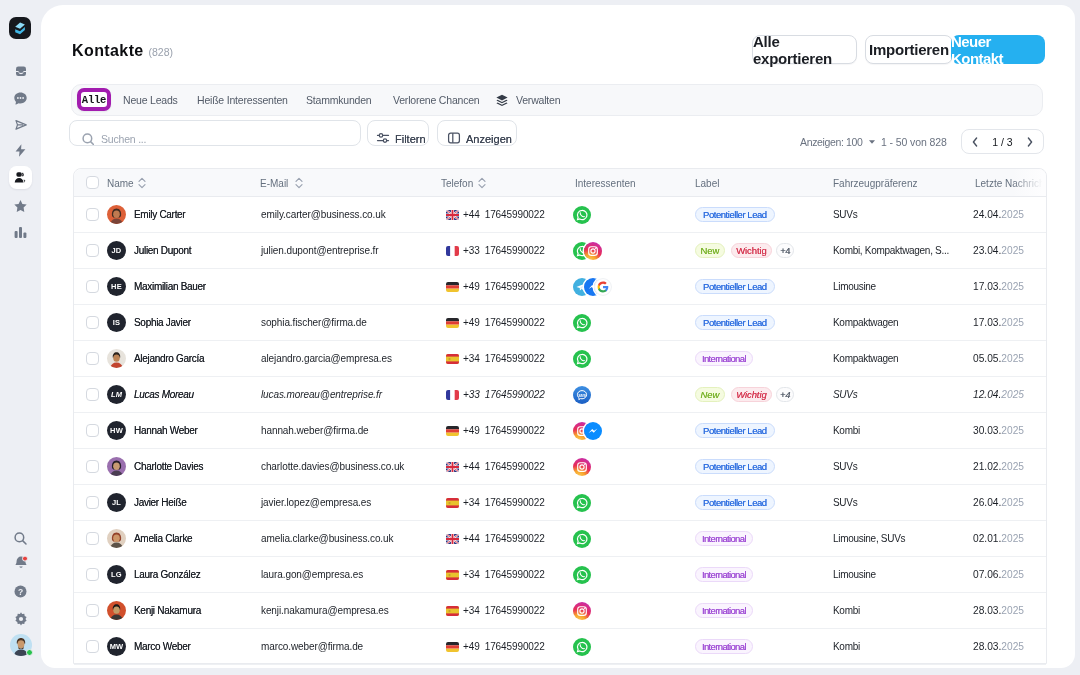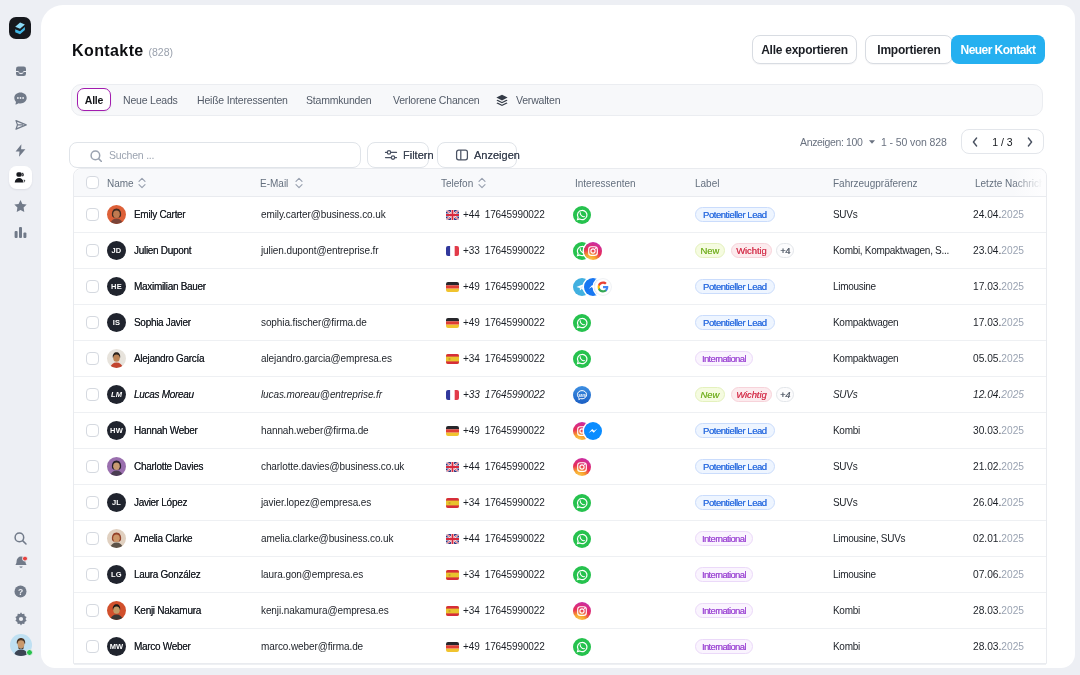--- a/index.html
+++ b/index.html
@@ -3,27 +3,27 @@
 *{margin:0;padding:0;box-sizing:border-box;}
 html,body{width:1080px;height:675px;overflow:hidden;}
 body{background:#edeff4;font-family:"Liberation Sans",sans-serif;color:#15181e;}
 .sidebar{position:absolute;left:0;top:0;width:41px;height:675px;}
 .logo{position:absolute;left:9px;top:17px;width:22px;height:22px;border-radius:7px;background:#16181d;}
 .sic{position:absolute;left:0;width:41px;display:flex;justify-content:center;}
 .active-sq{position:absolute;left:9px;top:166px;width:23px;height:23px;background:#fff;border-radius:7.5px;box-shadow:0 1px 2px rgba(20,30,50,.08);}
 .panel{position:absolute;left:41px;top:5px;width:1034px;height:663px;background:#fff;border-radius:22px 14px 14px 14px;}
 .title{position:absolute;left:31px;top:38px;font-size:16px;line-height:16px;font-weight:700;letter-spacing:.4px;color:#0d0e11;}
 .title .cnt{font-size:10.5px;font-weight:400;color:#9aa1ad;letter-spacing:0;}
-.btn{position:absolute;top:30px;height:29px;border-radius:8px;font-size:12px;font-weight:700;display:flex;align-items:center;justify-content:center;letter-spacing:-.25px;}
+.btn{position:absolute;top:30px;height:29px;border-radius:8px;font-size:15px;font-weight:700;display:flex;align-items:center;justify-content:center;letter-spacing:-.25px;}
 .btn.light{background:#fff;border:1px solid #d8dce2;color:#1b1e24;box-shadow:0 1px 1px rgba(20,30,50,.04);}
 .btn.cyan{background:#25b0f0;color:#fff;letter-spacing:-.55px;}
 .tabs{position:absolute;left:30px;top:79px;width:972px;height:32px;background:#f7f8fa;border:1px solid #ebedf1;border-radius:10px;}
 .tab{position:absolute;top:0;height:30px;display:flex;align-items:center;font-size:10.5px;color:#535b68;letter-spacing:-.2px;}
-.tab.on{top:3px;height:23px;background:#fff;border:1px solid #a21caf;border-radius:7px;box-shadow:0 1px 2px rgba(20,30,50,.07);color:#131519;font-weight:700;justify-content:center;}
-.toolbar-input{position:absolute;top:137px;height:26px;background:#fff;border:1px solid #e0e4e9;border-radius:8px;display:flex;align-items:center;padding-left:8px;}
+.tab.on{top:3px;height:23px;background:#fff;border:4px solid #a21caf;border-radius:7px;box-shadow:0 1px 2px rgba(20,30,50,.07);color:#131519;font-weight:700;justify-content:center;font-family:Liberation Mono, monospace;}
+.toolbar-input{position:absolute;top:115px;height:26px;background:#fff;border:1px solid #e0e4e9;border-radius:8px;display:flex;align-items:flex-end;}
 .srch{left:28px;width:292px;color:#9ba3b0;font-size:10.5px;letter-spacing:-.2px;}
 .tbtn{font-size:11px;font-weight:400;color:#3d4554;letter-spacing:0;text-shadow:0 0 .6px currentColor;}
 .graytxt{position:absolute;top:131px;font-size:10.5px;color:#6a7280;letter-spacing:-.1px;}
 .pager{position:absolute;left:920px;top:124px;width:83px;height:25px;border:1px solid #e3e6eb;border-radius:8px;background:#fff;display:flex;align-items:center;}
 .pager .seg{flex:1;display:flex;align-items:center;justify-content:center;height:100%;}
 .pager .d{width:1px;height:100%;background:#eceef2;}
 .pager .num{font-size:10.5px;color:#14171c;}
 .tbl{position:absolute;left:32px;top:163px;width:974px;height:496px;border:1px solid #e9ebef;border-radius:8px 8px 0 0;}
 .thead{position:absolute;left:0;top:0;width:972px;height:28px;background:#f8f9fb;border-bottom:1px solid #e9ebef;border-radius:8px 8px 0 0;overflow:hidden;}
 .th{position:absolute;top:0;height:28px;display:flex;align-items:center;font-size:10px;color:#65707f;letter-spacing:0;white-space:nowrap;}
@@ -599,21 +599,21 @@
         </div>
         <div class="cell labels">
           <span class="badge b-blue" style="">Potentieller Lead</span>
         </div>
         <div class="cell fahr">SUVs</div>
         <div class="cell date">21.02.<span class="yr">2025</span></div>
       </div>
       <div class="row" style="top:316px;">
         <span class="cb" style="top:11px;"></span>
         <span class="av avi">JL</span>
-        <div class="cell name">Javier López</div>
+        <div class="cell name">Javier Heiße</div>
         <div class="cell email">javier.lopez@empresa.es</div>
         <div class="cell phone">
           <svg class="ico" width="13" height="10" viewBox="0 0 13 10" style="border-radius:2px">
             <rect width="13" height="10" fill="#e8c32e"></rect>
             <rect width="13" height="2.6" fill="#d62d3a"></rect>
             <rect y="7.4" width="13" height="2.6" fill="#d62d3a"></rect>
             <rect x="2.6" y="4" width="1.8" height="2.2" fill="#c8a12b"></rect>
           </svg>
           <span style="margin-left:4px;">+34</span>
           <span class="pnum">17645990022</span>

